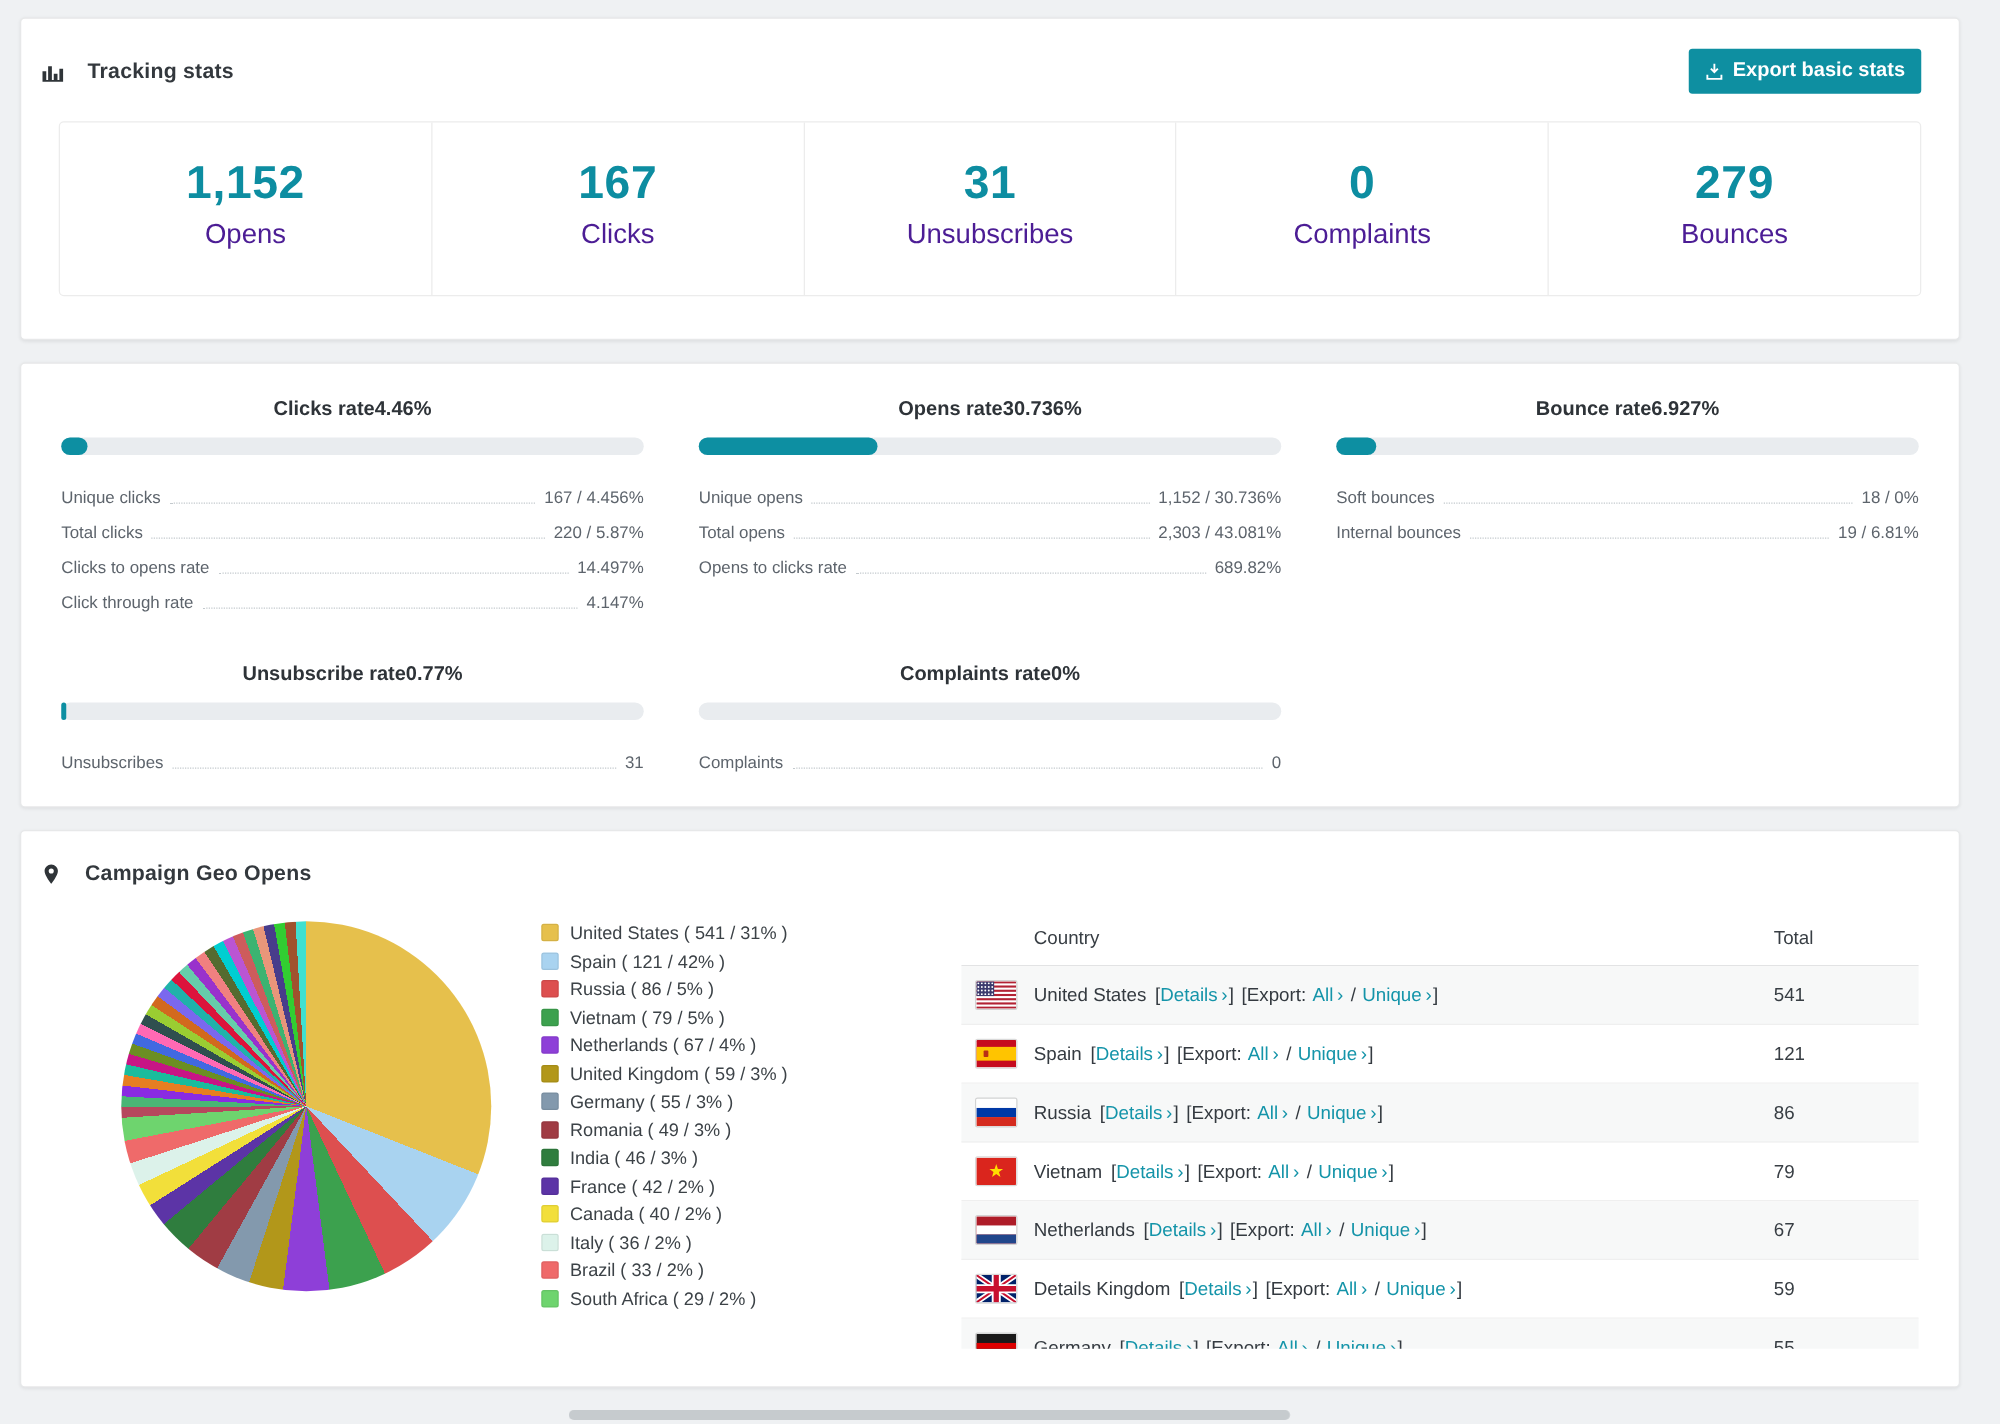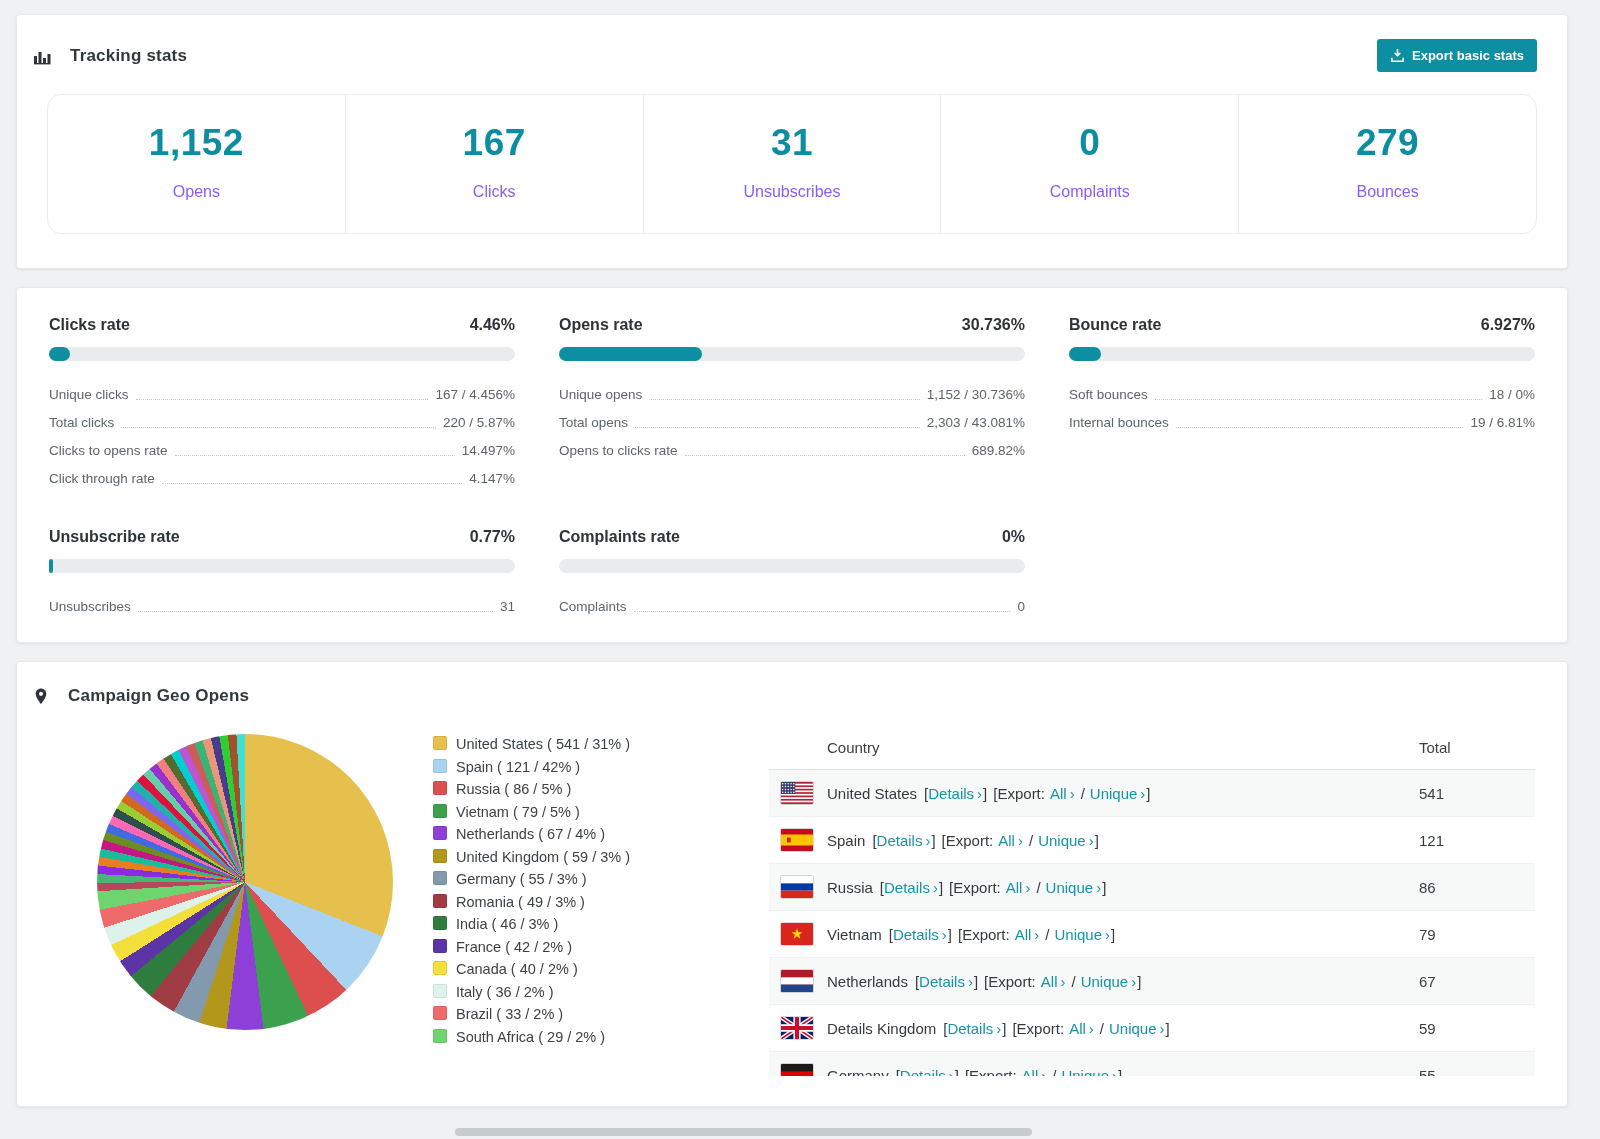--- a/index.html
+++ b/index.html
@@ -26,40 +26,40 @@
   .card-title {
     display:flex; align-items:center; gap:19px;
     margin:0; font-size:17px; font-weight:700; color:#33383d; letter-spacing:.2px;
   }
   .card-title svg { display:block; }
 
   
   .export-btn {
     display:flex; align-items:center; gap:7px;
     background:#0e8fa1; color:#fff; border:none; border-radius:3px;
-    padding:9px 13px; font-size:13px; font-weight:600; cursor:pointer;
+    padding:9px 13px; font-size:16px; font-weight:600; cursor:pointer;
     font-family:"Liberation Sans", sans-serif;
   }
   .stats-box {
-    border:1px solid #ececec; border-radius:14px;
+    border:1px solid #ececec; border-radius:4px;
     display:flex; height:140px; margin:22px 30px 34px;
     background:#fff;
   }
   .stat-cell { flex:1; text-align:center; padding-top:27px; border-right:1px solid #ececec; }
   .stat-cell:last-child { border-right:none; }
   .stat-value { font-size:37px; font-weight:700; color:#0d8da1; letter-spacing:.5px; line-height:42px; }
-  .stat-label { font-size:16px; color:#8b5cf6; margin-top:19px; }
+  .stat-label { font-size:22px; color:#4c1d95; margin-top:7px; }
 
   
   .rates-grid {
     display:grid; grid-template-columns:repeat(3,1fr);
     column-gap:44px; row-gap:40px;
     padding:28px 32px 26px;
   }
-  .rate-head { display:flex; justify-content:space-between; align-items:baseline;
+  .rate-head { display:flex; justify-content:center; align-items:baseline;
     font-weight:700; font-size:16px; color:#2e3338; margin-bottom:13px; }
   .rate-bar { height:14px; background:#e9ecef; border-radius:7px; }
   .rate-fill { height:100%; background:#0d8fa2; border-radius:7px; }
   .rate-rows { margin-top:15px; }
   .rate-row { display:flex; align-items:flex-end; height:28px; font-size:13.5px; color:#5d646c; }
   .rr-label, .rr-value { white-space:nowrap; line-height:19px; }
   .rr-leader { flex:1; border-bottom:1px dotted #c3c9cd; margin:0 7px 4px; }
 
   
   .geo-content { display:flex; align-items:flex-start; padding:20px 32px 30px 80px; }

